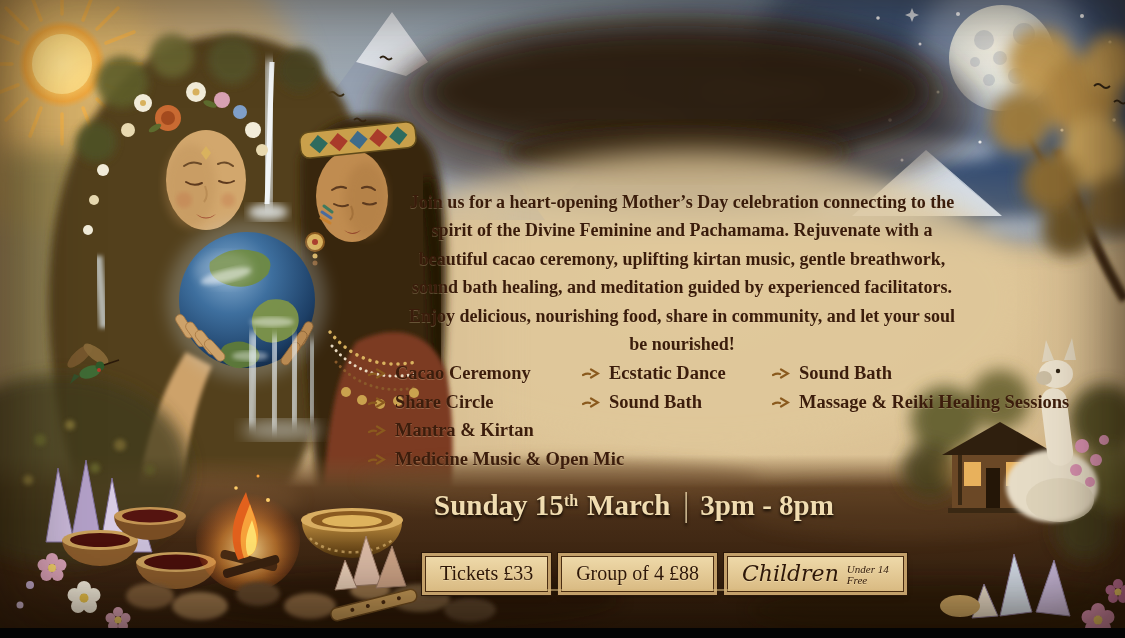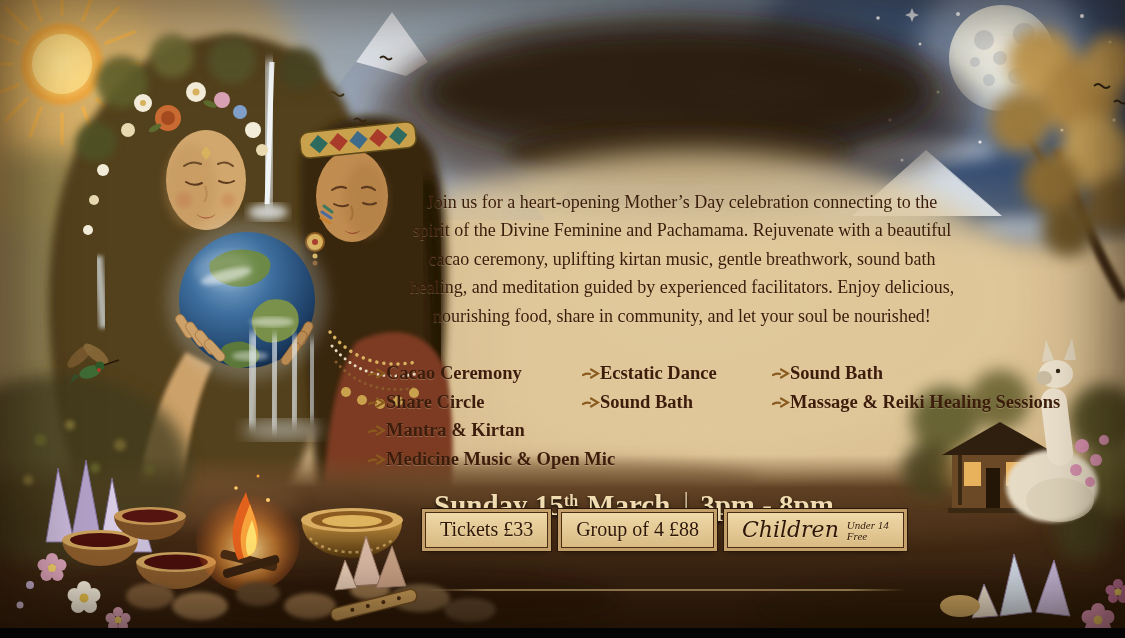--- a/index.html
+++ b/index.html
@@ -15,40 +15,40 @@
   .subtitle-row{display:flex;align-items:center;justify-content:center;gap:9px;margin-top:3px;}
   .subtitle-row h2{margin:0;font-size:24px;font-weight:bold;color:#f1daa6;letter-spacing:.5px;
     text-shadow:0 2px 3px rgba(15,8,2,.85);}
   .title-divider{height:2px;width:446px;margin:5px auto 0 auto;
     background:linear-gradient(90deg,rgba(30,15,5,0),rgba(25,12,4,.75) 15%,rgba(25,12,4,.75) 85%,rgba(30,15,5,0));
     box-shadow:0 1px 0 rgba(242,220,170,.22);}
   .title-block h3{margin:7px 0 0 0;font-family:"DejaVu Serif",serif;font-style:italic;font-weight:bold;
     font-size:23px;color:#f1daa6;text-shadow:0 2px 3px rgba(15,8,2,.85);}
 
   .description{position:absolute;left:408px;top:188px;width:548px;margin:0;z-index:5;
-    text-align:center;font-size:18px;line-height:1.58;font-weight:400;color:#3a1c0b;
+    text-align:center;font-size:18px;line-height:1.58;font-weight:700;color:#3a1c0b;
     text-shadow:0 1px 0 rgba(240,220,180,.25);}
 
   ul.activity-col{position:absolute;margin:0;padding:0;list-style:none;z-index:5;}
-  ul.activity-col li{display:flex;align-items:flex-start;margin-bottom:8px;
+  ul.activity-col li{display:flex;align-items:flex-start;gap:9px;margin-bottom:8px;
     font-size:18.5px;font-weight:600;color:#3c1d0c;line-height:1.12;
     text-shadow:0 1px 0 rgba(240,220,180,.25);white-space:nowrap;}
   .col1{left:368px;top:363px;}
   .col2{left:582px;top:363px;}
   .col3{left:772px;top:363px;width:232px;}
   .col3 li{white-space:normal;}
   .bullet{flex:0 0 auto;margin-top:4px;}
 
   .schedule{position:absolute;left:424px;top:489px;width:420px;text-align:center;z-index:5;
     font-weight:bold;font-size:29px;color:#f0dcb0;text-shadow:0 2px 3px rgba(10,5,1,.9);}
   .schedule .sup{font-size:16px;vertical-align:9px;letter-spacing:0;}
   .schedule .month{margin-left:9px;}
   .schedule .sep{display:inline-block;margin:0 11px 0 13px;font-weight:400;opacity:.85;transform:scaleY(1.15);}
 
-  .tickets-row{position:absolute;left:425px;top:512px;display:flex;gap:13px;z-index:5;border-radius:10px;}
+  .tickets-row{position:absolute;left:425px;top:556px;display:flex;gap:13px;z-index:5;border-radius:10px;}
   .ticket-box{background:linear-gradient(180deg,#eed9a9,#d9ba82);border:1px solid #4a2d12;
     box-shadow:0 0 0 3px #c3a06a,0 0 0 4px #2a1708,0 3px 6px rgba(0,0,0,.55);
     padding:4px 14px 5px 14px;display:flex;align-items:center;white-space:nowrap;
     font-size:20px;color:#2e1708;text-shadow:0 1px 0 rgba(255,240,200,.4);}
   .ticket-box .children-label{font-family:"DejaVu Serif",serif;font-style:italic;font-size:22px;}
   .children-sub{display:inline-flex;flex-direction:column;margin-left:8px;line-height:1.0;
     font-size:11px;font-style:italic;transform:translateY(1px);}
   .hr-line{position:absolute;left:428px;top:589px;width:478px;height:2px;z-index:5;
     background:linear-gradient(90deg,rgba(214,184,125,0),rgba(214,184,125,.55) 12%,rgba(214,184,125,.55) 88%,rgba(214,184,125,0));}
   .booking{position:absolute;left:330px;top:601px;width:650px;text-align:center;z-index:5;

